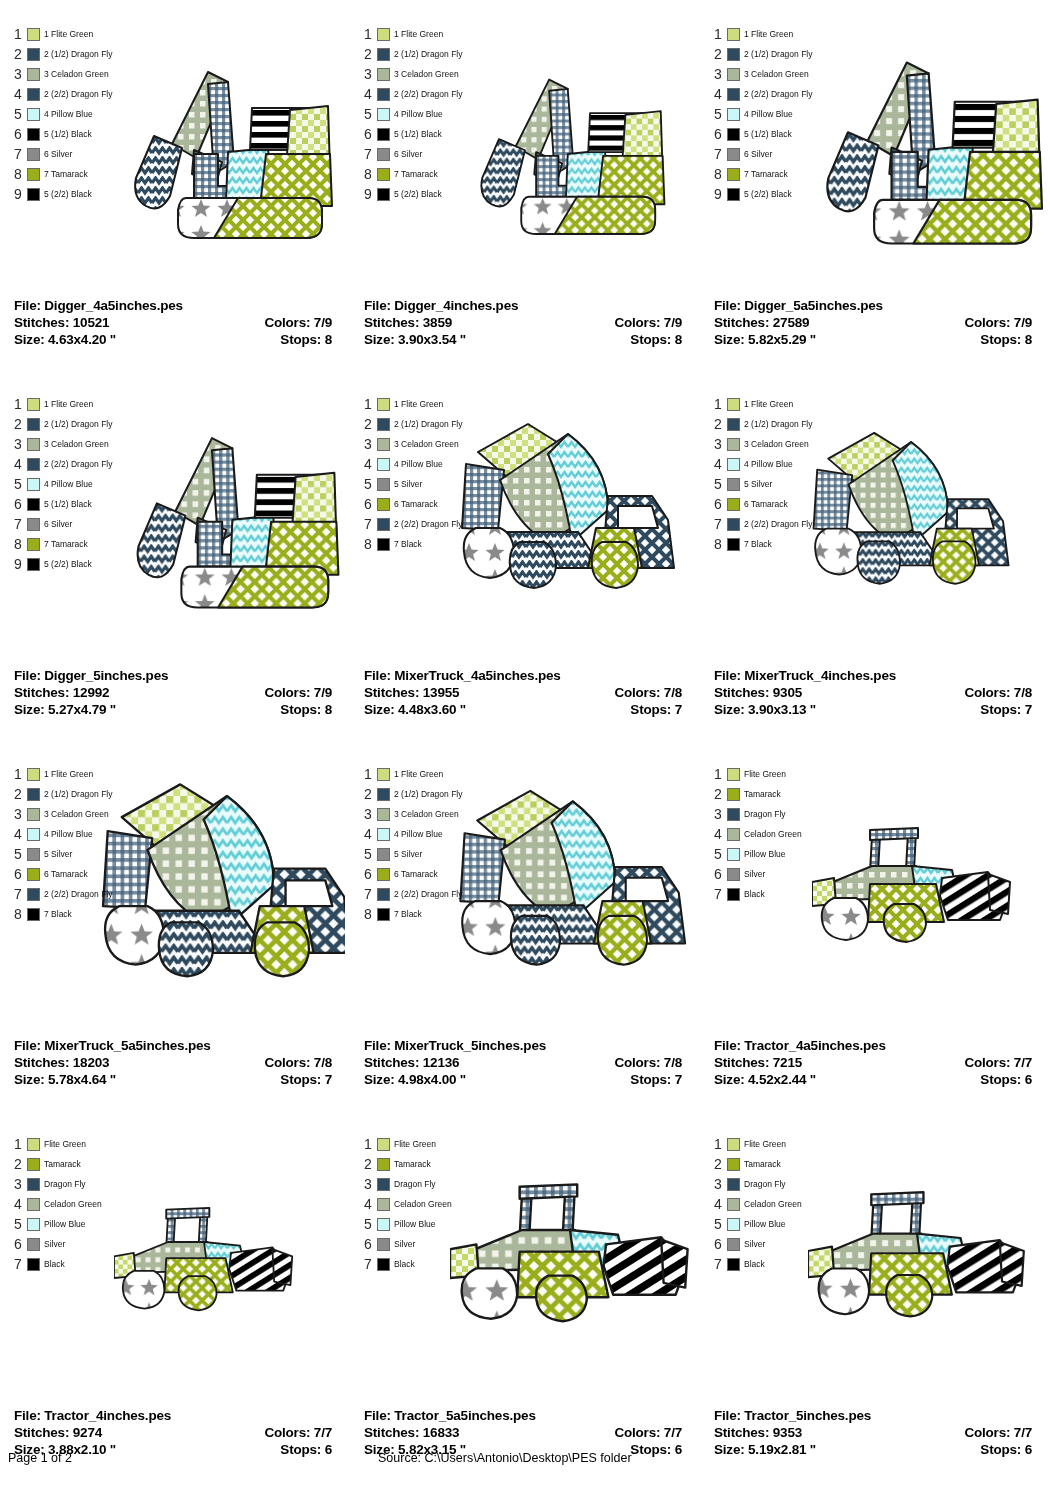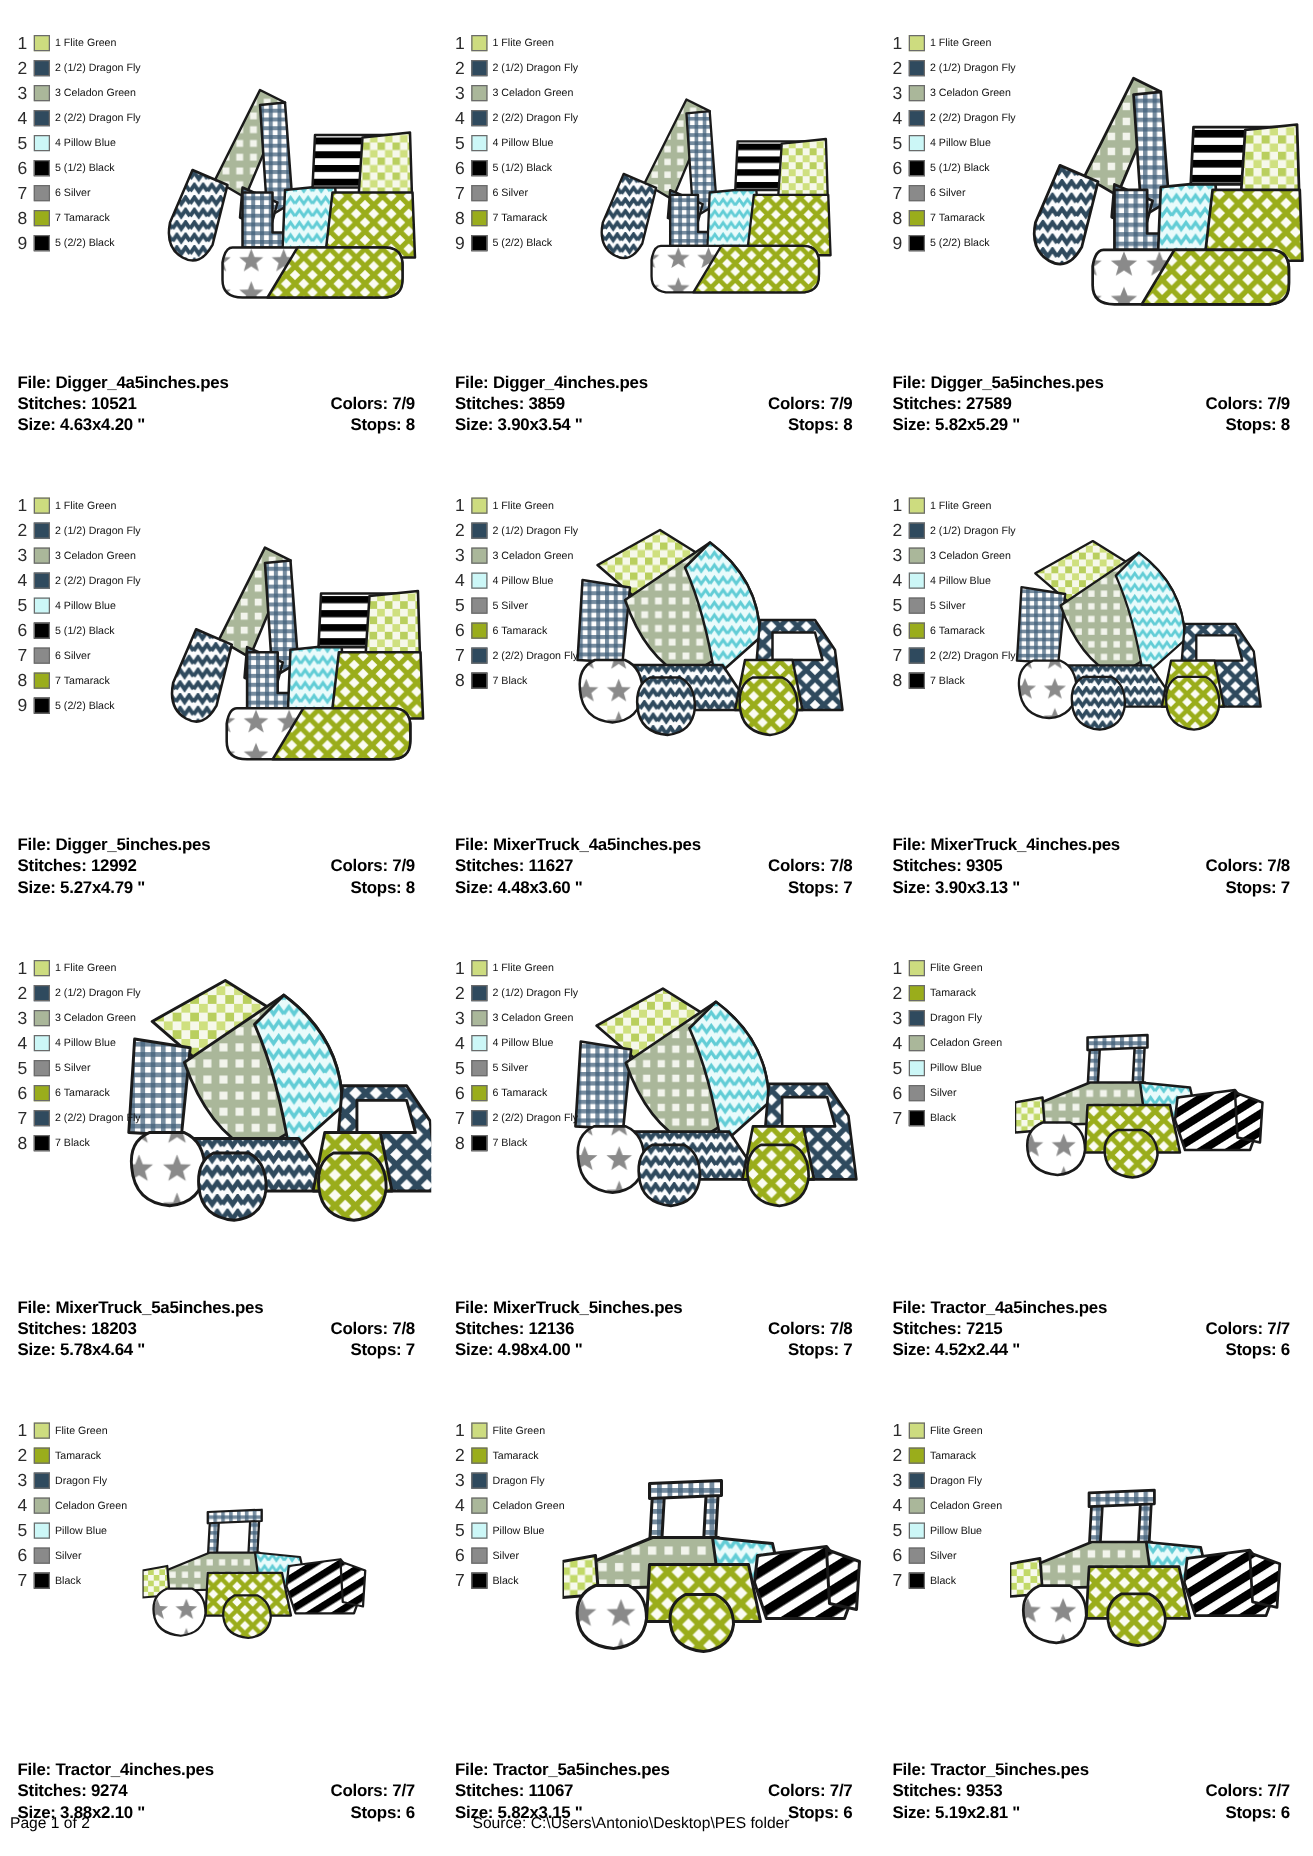--- a/index.html
+++ b/index.html
@@ -545,21 +545,21 @@
 
       <path d="M64 132 Q52 138 54 156 Q56 176 78 178 Q98 176 100 156 Q100 138 88 132 Z" fill="url(#p-chevron-navy)"></path>
 
       <path d="M146 132 Q134 138 136 156 Q138 176 160 178 Q180 176 182 156 Q182 138 170 132 Z" fill="url(#p-tamarack)"></path>
     </g>
   </svg>
         </div>
         <div class="info">
           <span class="fname"><span>File: </span><span>MixerTruck_4a5inches.pes</span></span>
           <span class="r">
-            <span><span>Stitches: </span><span>11627</span></span>
+            <span><span>Stitches: </span><span>13955</span></span>
             <span><span>Colors: </span><span>7/8</span></span>
           </span>
           <span class="r">
             <span><span>Size: </span><span>4.48x3.60 "</span></span>
             <span><span>Stops: </span><span>7</span></span>
           </span>
         </div>
       </div>
       <div class="cell">
         <div class="legend">
@@ -1022,21 +1022,21 @@
 
       <path d="M22 72 Q8 78 10 94 Q12 112 34 114 Q54 112 56 94 Q56 78 44 72 Z" fill="url(#p-stars)"></path>
 
       <path d="M82 78 Q70 84 72 98 Q74 114 94 116 Q112 114 114 98 Q114 84 102 78 Z" fill="url(#p-tamarack)"></path>
     </g>
   </svg>
         </div>
         <div class="info">
           <span class="fname"><span>File: </span><span>Tractor_5a5inches.pes</span></span>
           <span class="r">
-            <span><span>Stitches: </span><span>11067</span></span>
+            <span><span>Stitches: </span><span>16833</span></span>
             <span><span>Colors: </span><span>7/7</span></span>
           </span>
           <span class="r">
             <span><span>Size: </span><span>5.82x3.15 "</span></span>
             <span><span>Stops: </span><span>6</span></span>
           </span>
         </div>
       </div>
       <div class="cell">
         <div class="legend">

